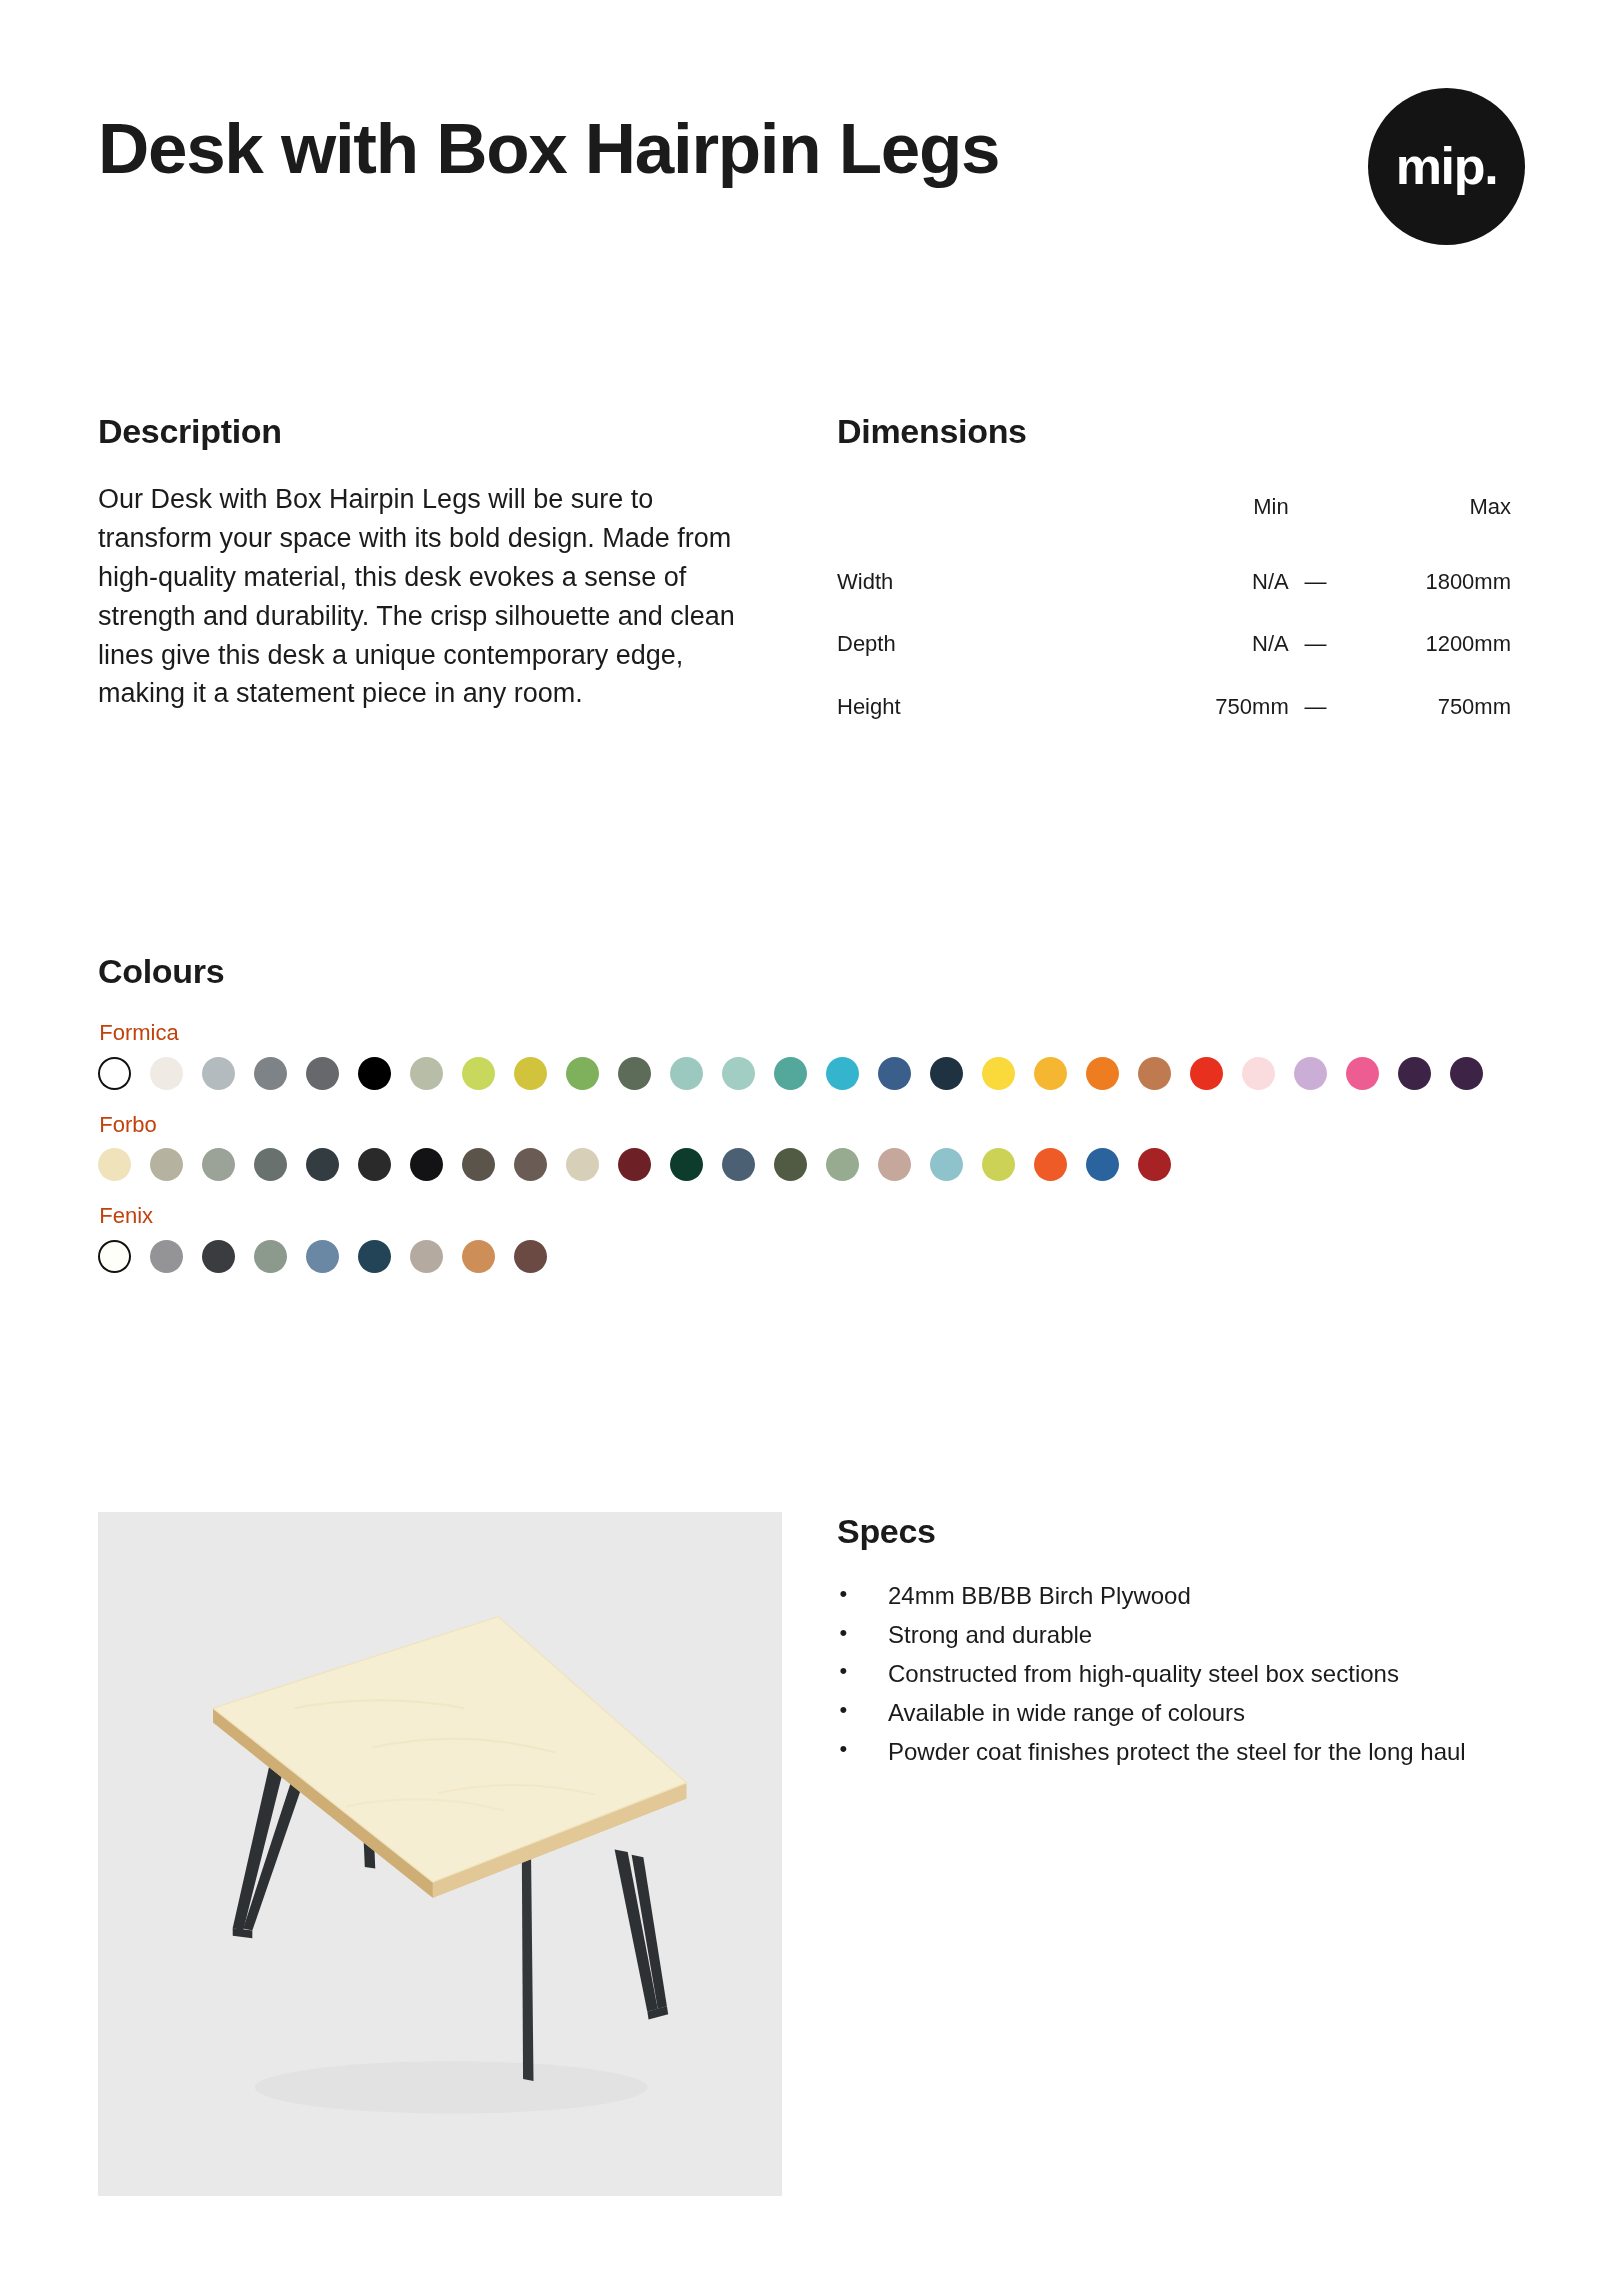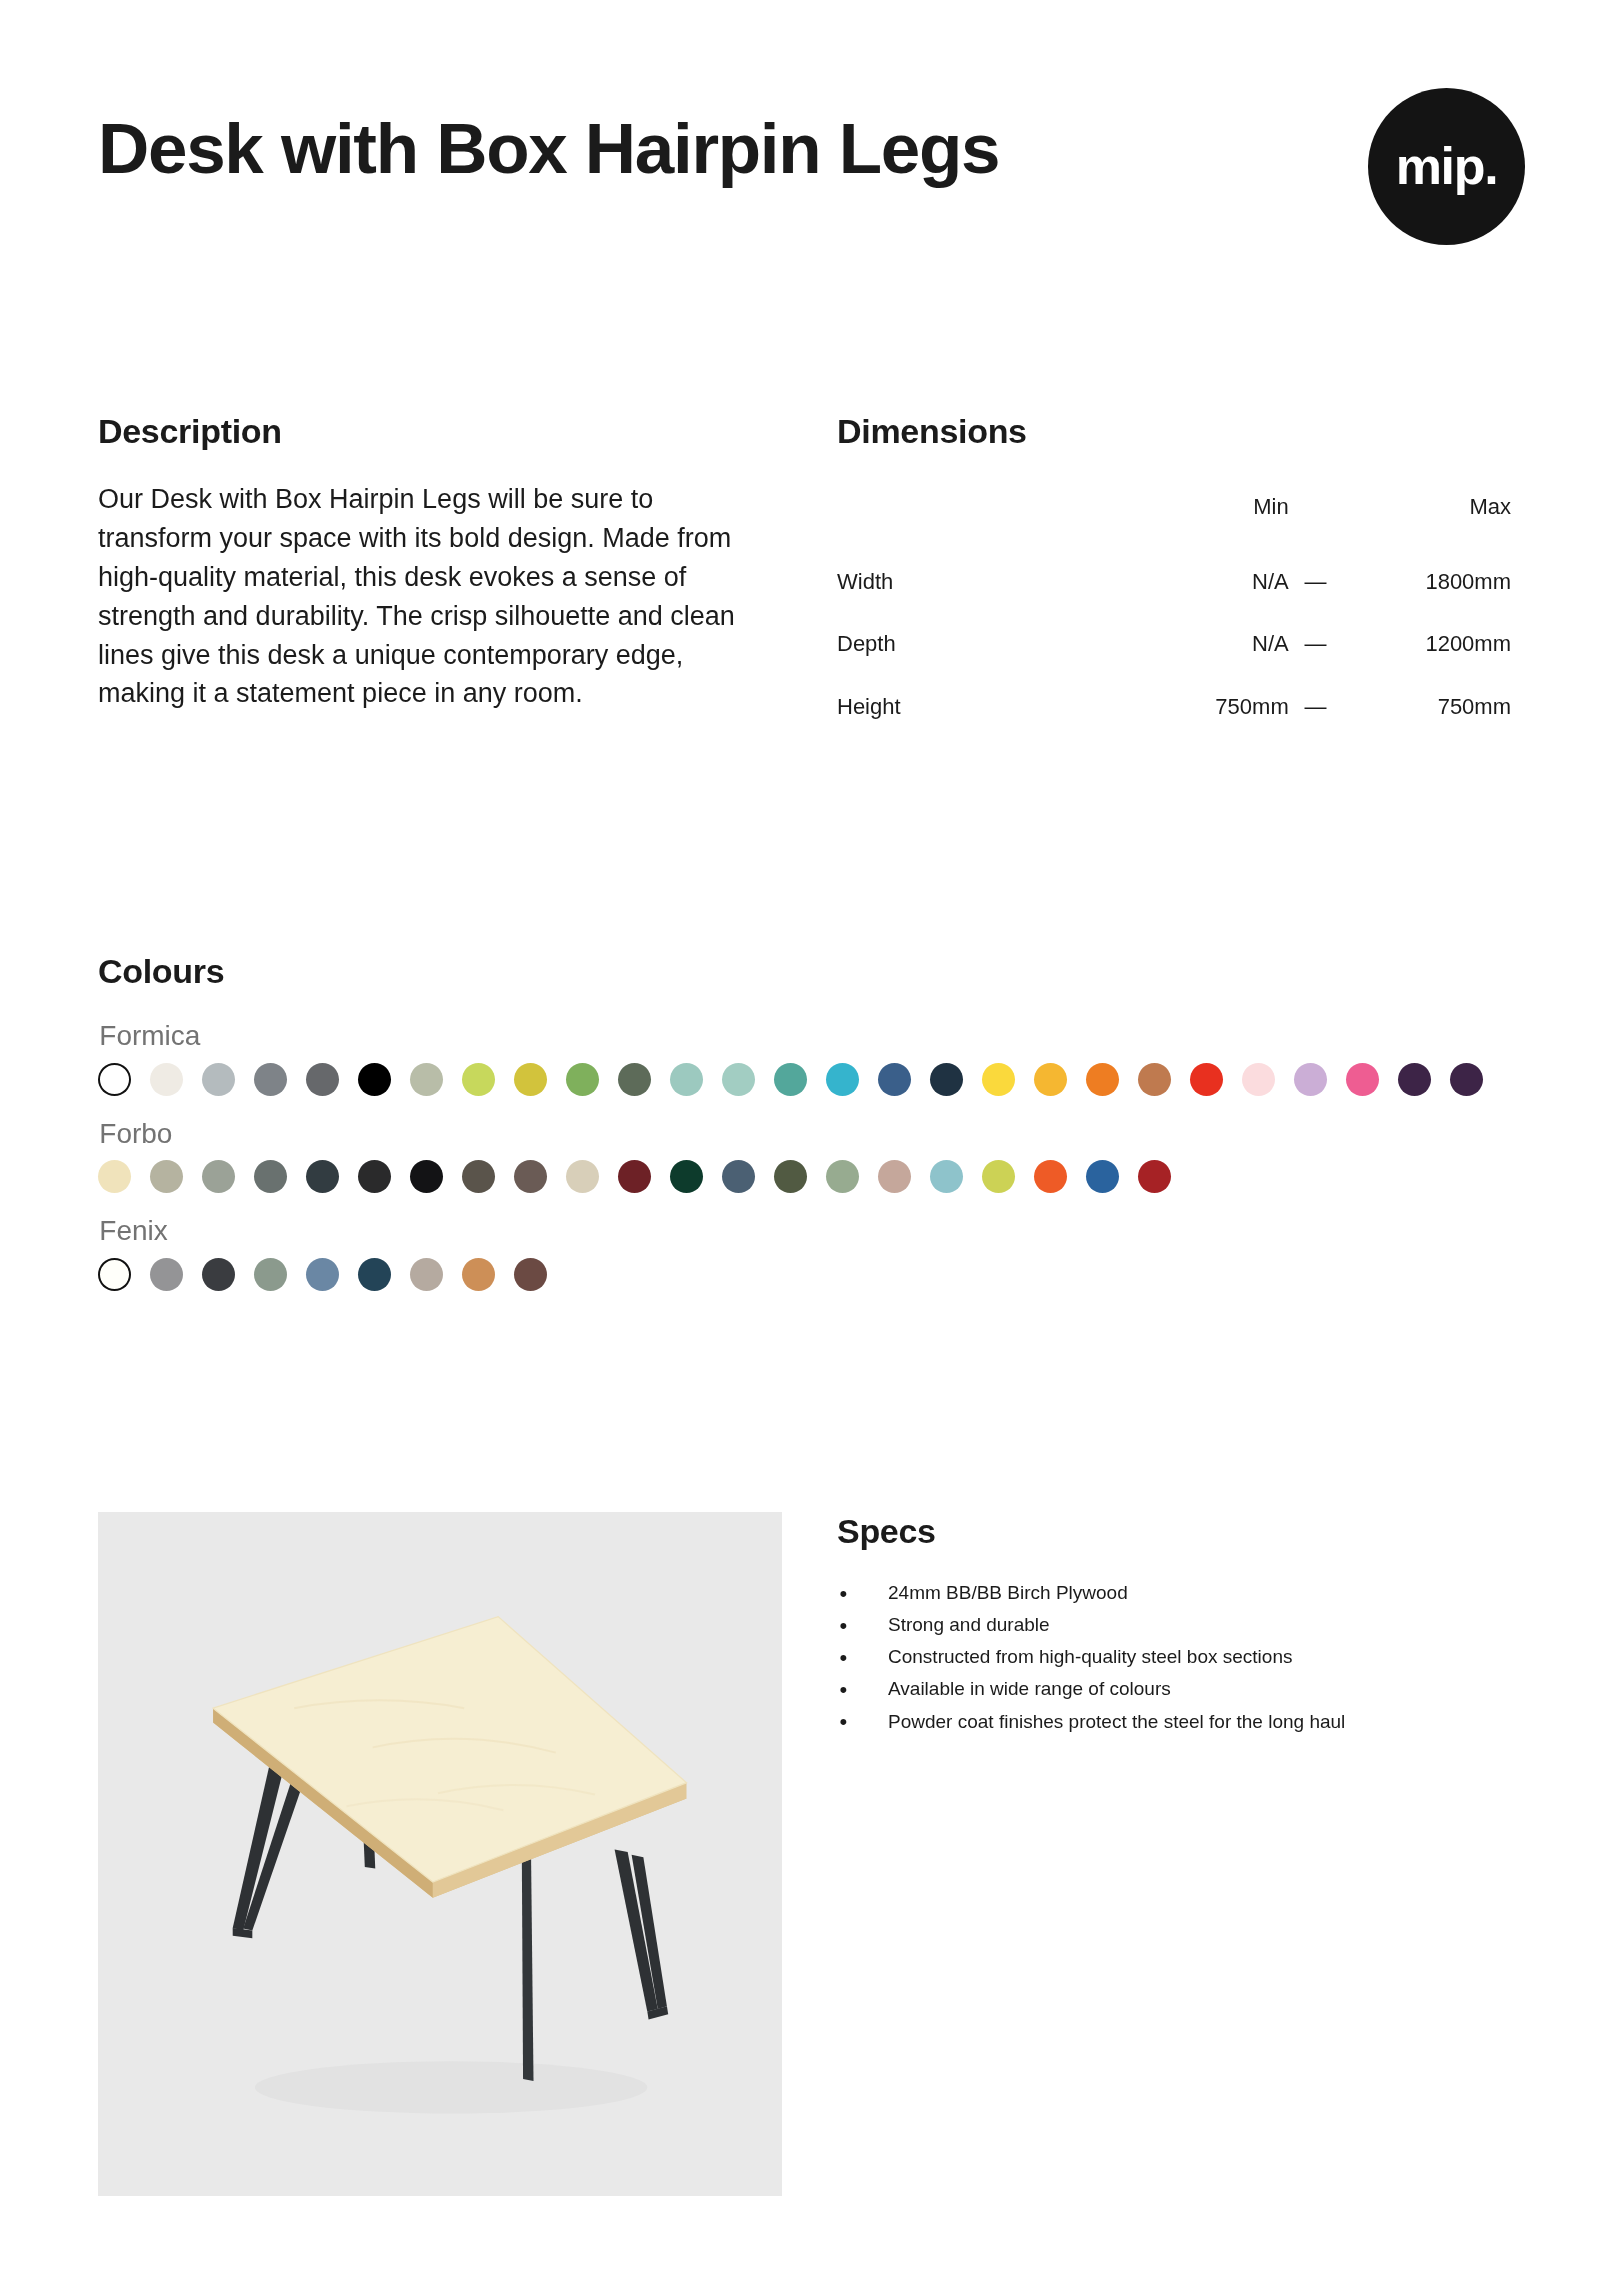--- a/index.html
+++ b/index.html
@@ -52,40 +52,40 @@
   table.dims th.rowlab, table.dims td.rowlab { text-align:left; width:288px; }
   table.dims th.hmin, table.dims td.vmin { width:151px; text-align:right; }
   table.dims td.dash { width:52px; text-align:center; }
   table.dims th.hmax, table.dims td.vmax { width:164px; text-align:right; }
   table.dims thead th { padding-bottom:30px; }
   table.dims tbody tr td { padding-top:18.3px; padding-bottom:18.3px; }
 
   
   .colours { position:absolute; left:98px; top:952px; width:1440px; }
   .swatch-group { margin-top:22px; }
-  .group-label { font-size:28px; color:#737373; margin:0 0 10.5px 1.3px; }
+  .group-label { font-size:22px; color:#c2410c; margin:0 0 10.5px 1.3px; }
   .swatch-row { display:flex; flex-wrap:nowrap; gap:19px; align-items:center; }
   .swatch { width:33px; height:33px; border-radius:50%; flex:0 0 auto; }
   .swatch.outlined { box-shadow:inset 0 0 0 2px #111111; }
 
   
   .bottom { position:absolute; left:98px; top:1512px; width:1440px; }
   .photo {
     position:absolute; left:0; top:0;
     width:684px; height:684px;
     background:#e9e9e9;
     overflow:hidden;
   }
   .photo svg { display:block; width:100%; height:100%; }
 
   .specs { position:absolute; left:739px; top:0px; width:687px; }
   ul.spec-list { list-style:none; margin:0; padding:0; }
   ul.spec-list li {
     position:relative; padding-left:51px; margin-bottom:6.5px;
-    font-size:19px; line-height:1.35; color:#1b1b1b;
+    font-size:24px; line-height:1.35; color:#1b1b1b;
   }
   ul.spec-list li:before {
     content:"\2022"; position:absolute; left:2.6px; top:-1.3px;
     font-size:22px; color:#1b1b1b;
   }
 </style>
 </head>
 <body>
 
 <div class="page">

